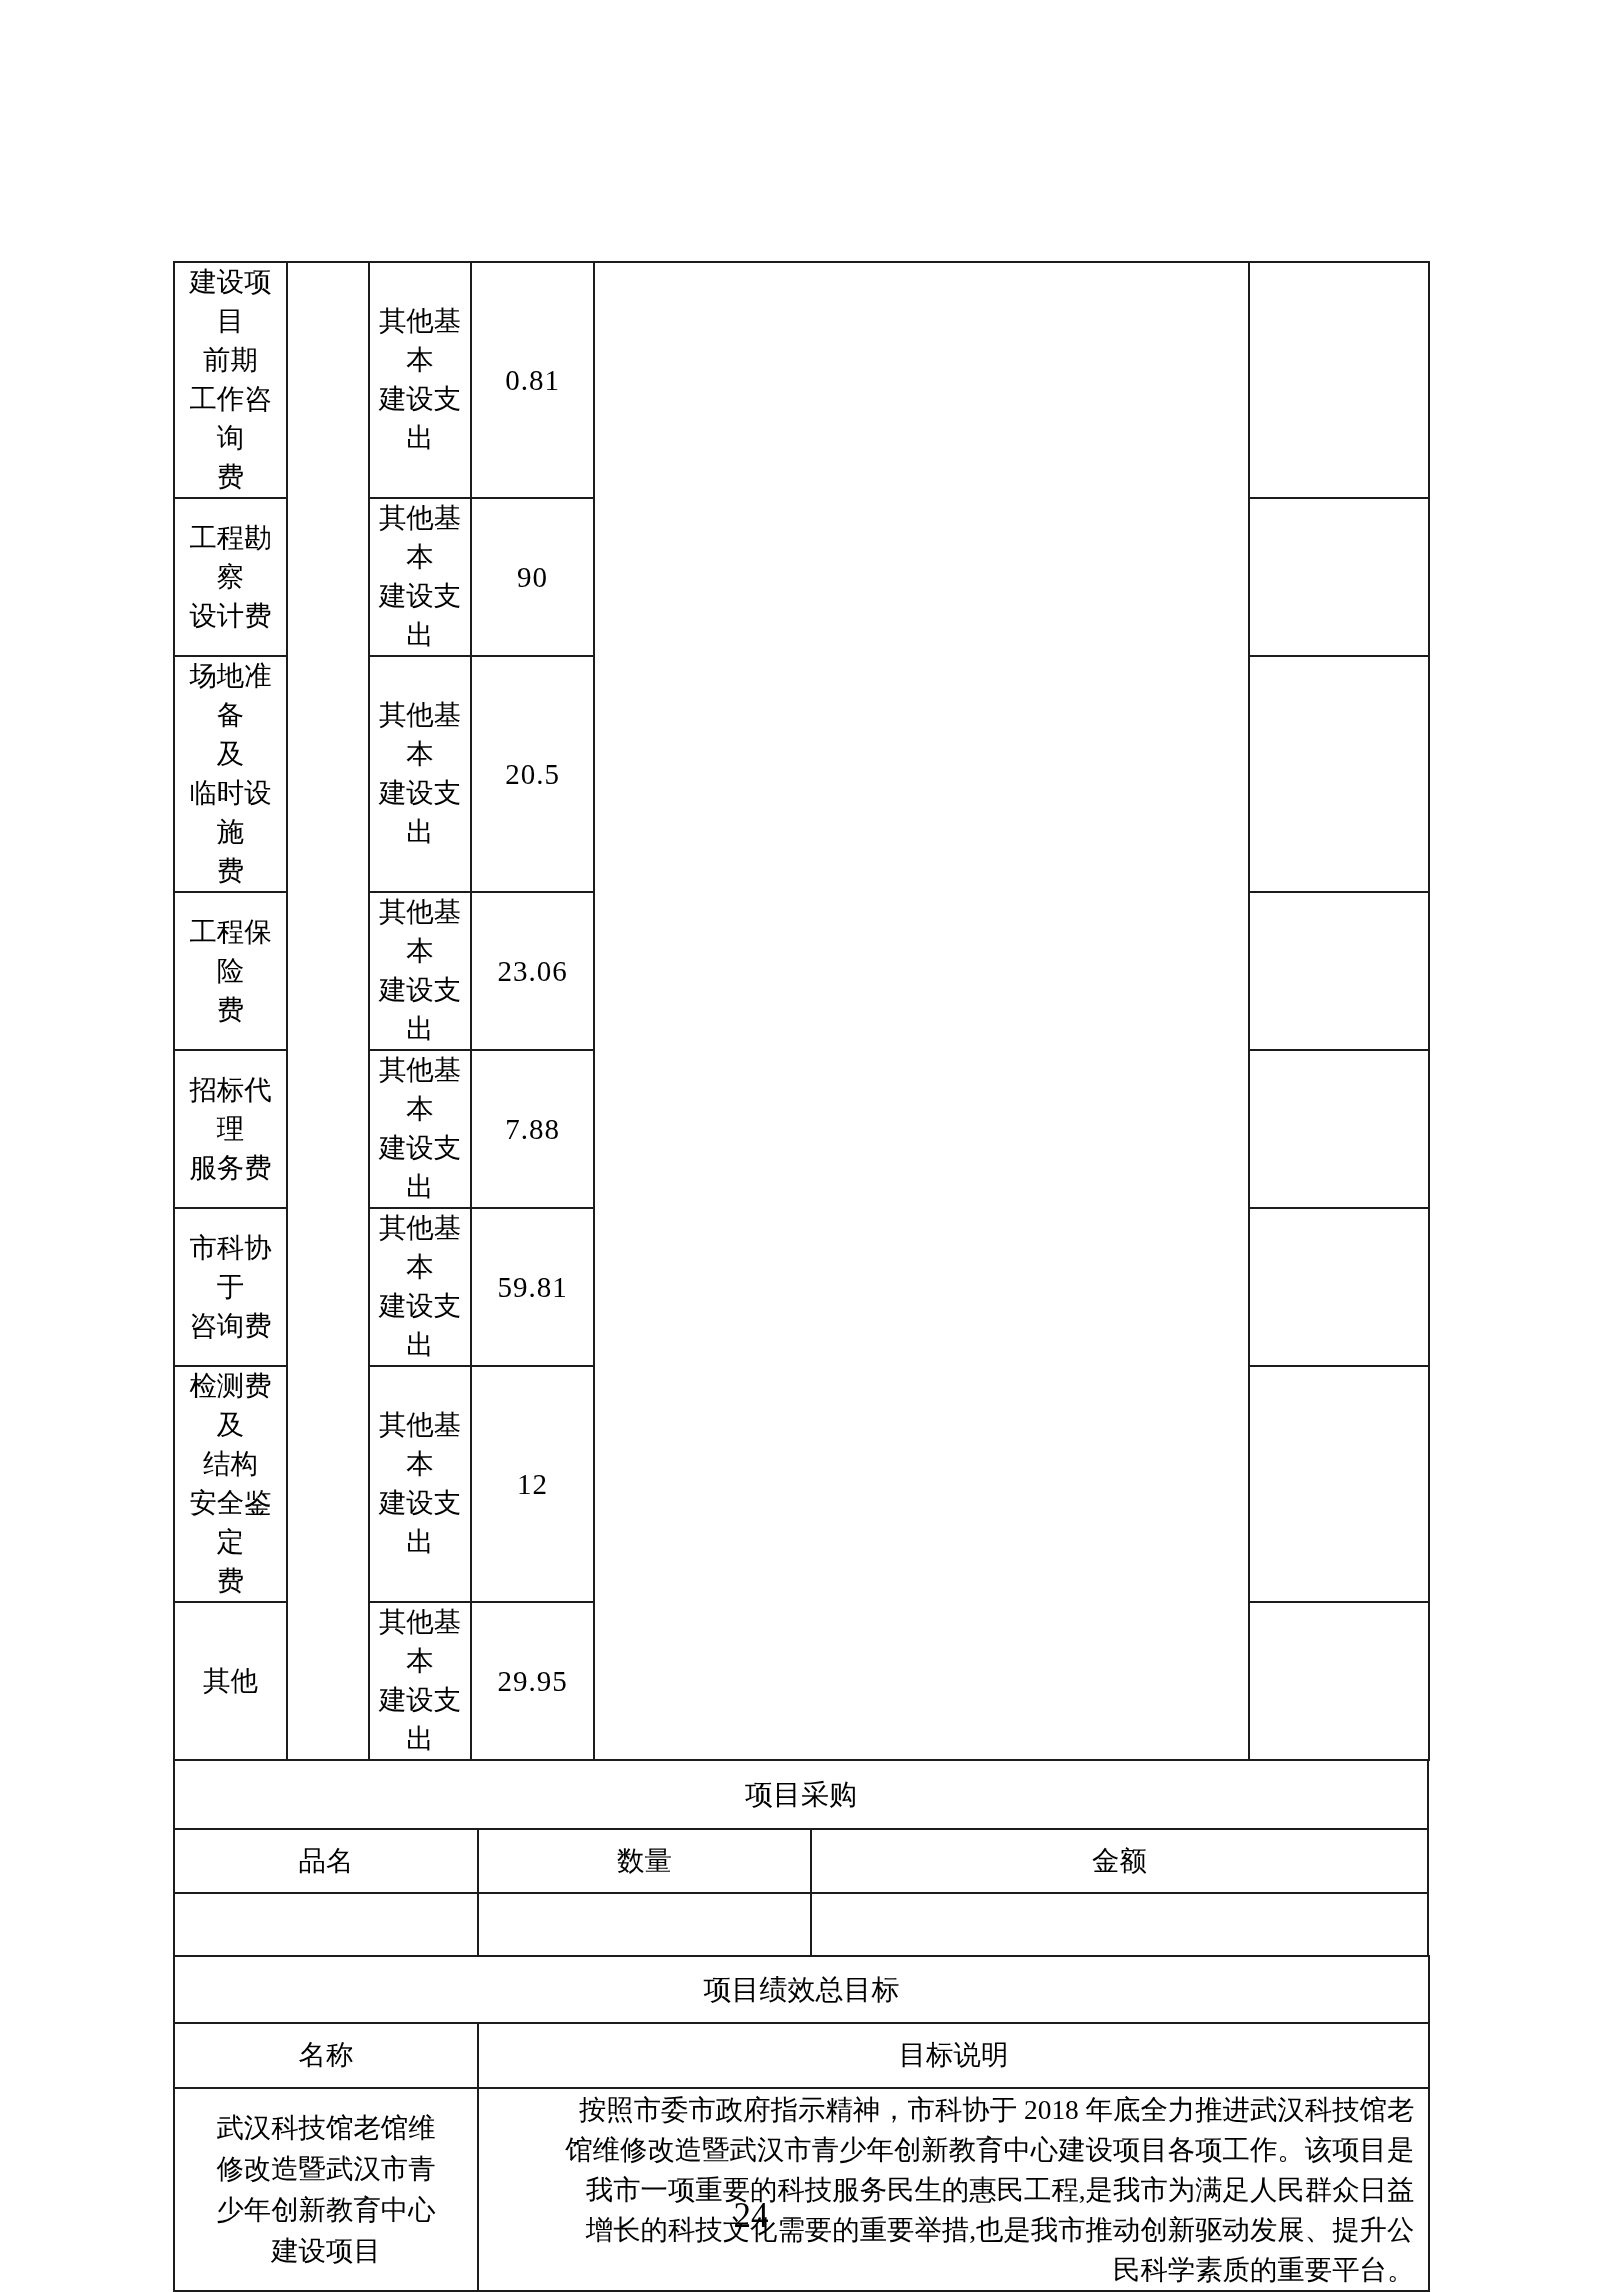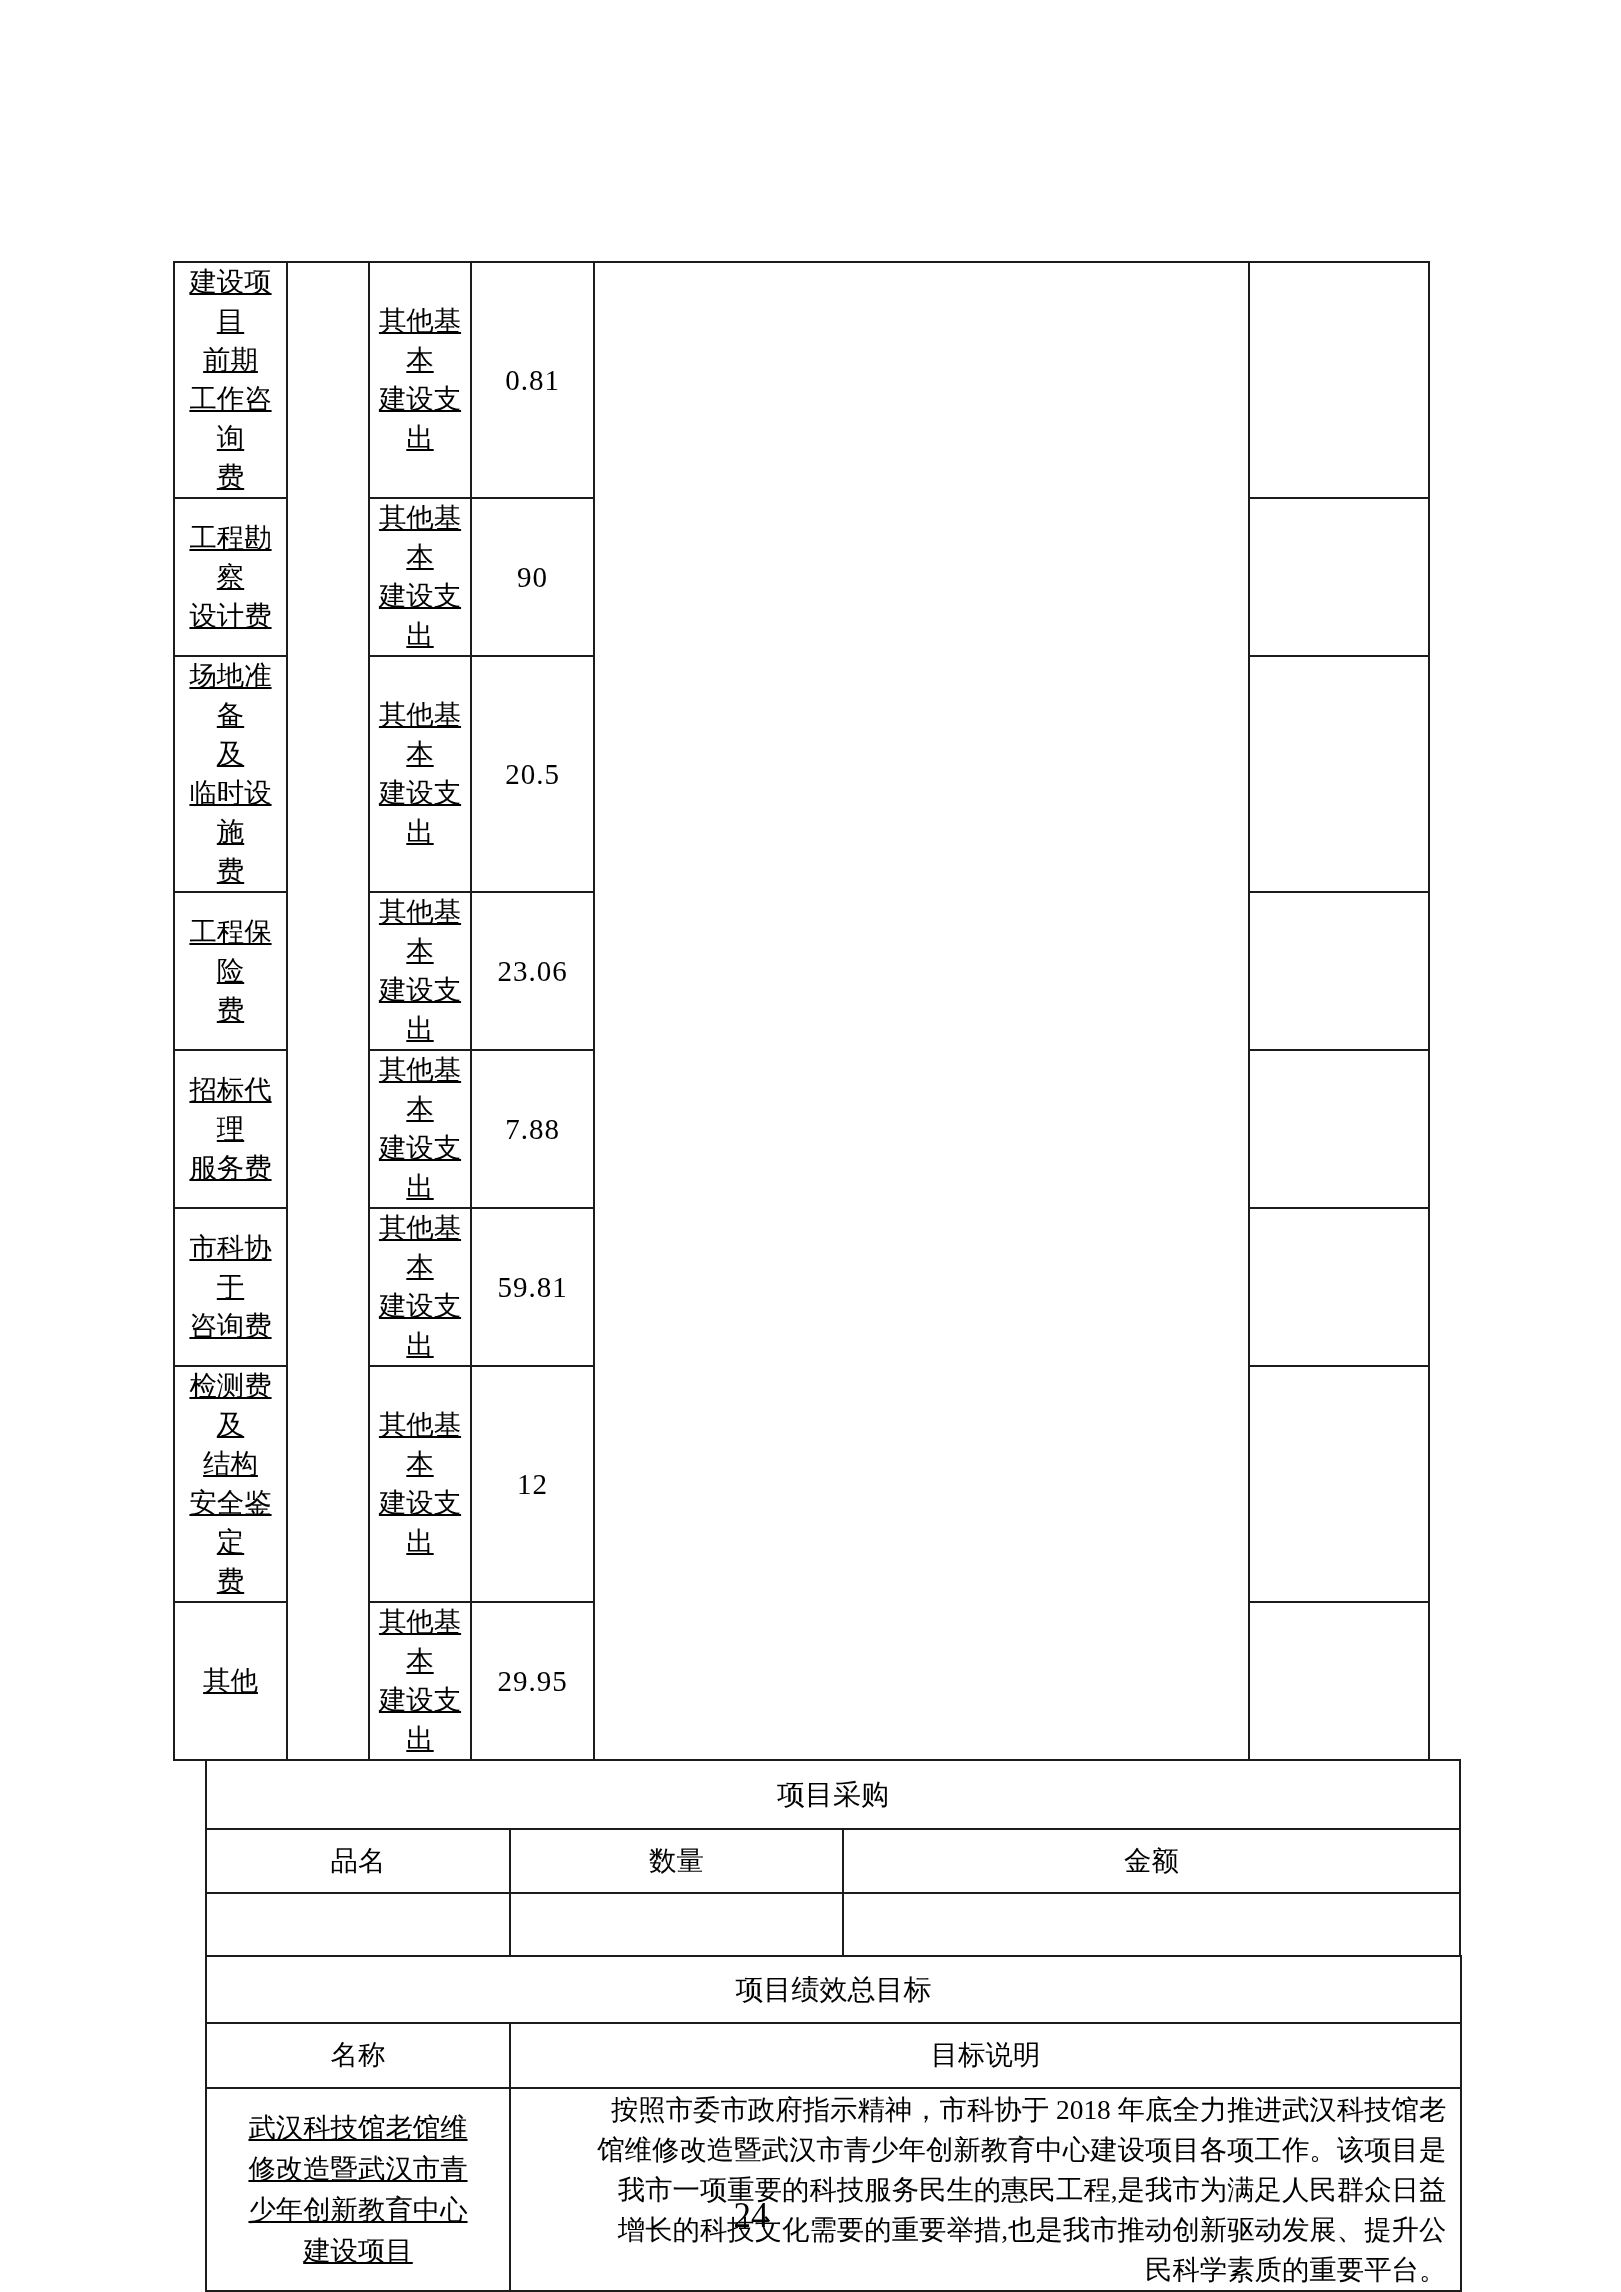--- a/index.html
+++ b/index.html
@@ -16,31 +16,31 @@
   .doc {
     position: absolute;
     left: 173px; top: 261px;
     width: 1255px;
   }
   table.sec {
     border-collapse: collapse;
     table-layout: fixed;
     width: 1255px;
   }
-  table.sec + table.sec { margin-top: -2px; margin-left: 32px; }
+  table.sec + table.sec { margin-top: -2px; }
   td {
     border: 2px solid #1c1c1c;
     padding: 0 2px;
     text-align: center;
     vertical-align: middle;
     font-size: 27.4px;
     line-height: 39px;
     overflow: hidden;
   }
-  .pre { white-space: pre-line; text-decoration: underline; }
+  .pre { white-space: pre-line; }
   .num { font-size: 29px; letter-spacing: 1px; }
   .title-cell { font-size: 28px; }
   .para {
     text-align: right;
     padding: 0 13.7px 0 15.7px;
     white-space: pre-line;
     font-size: 27.4px;
     line-height: 40px;
   }
   .pname { line-height: 41px; }

